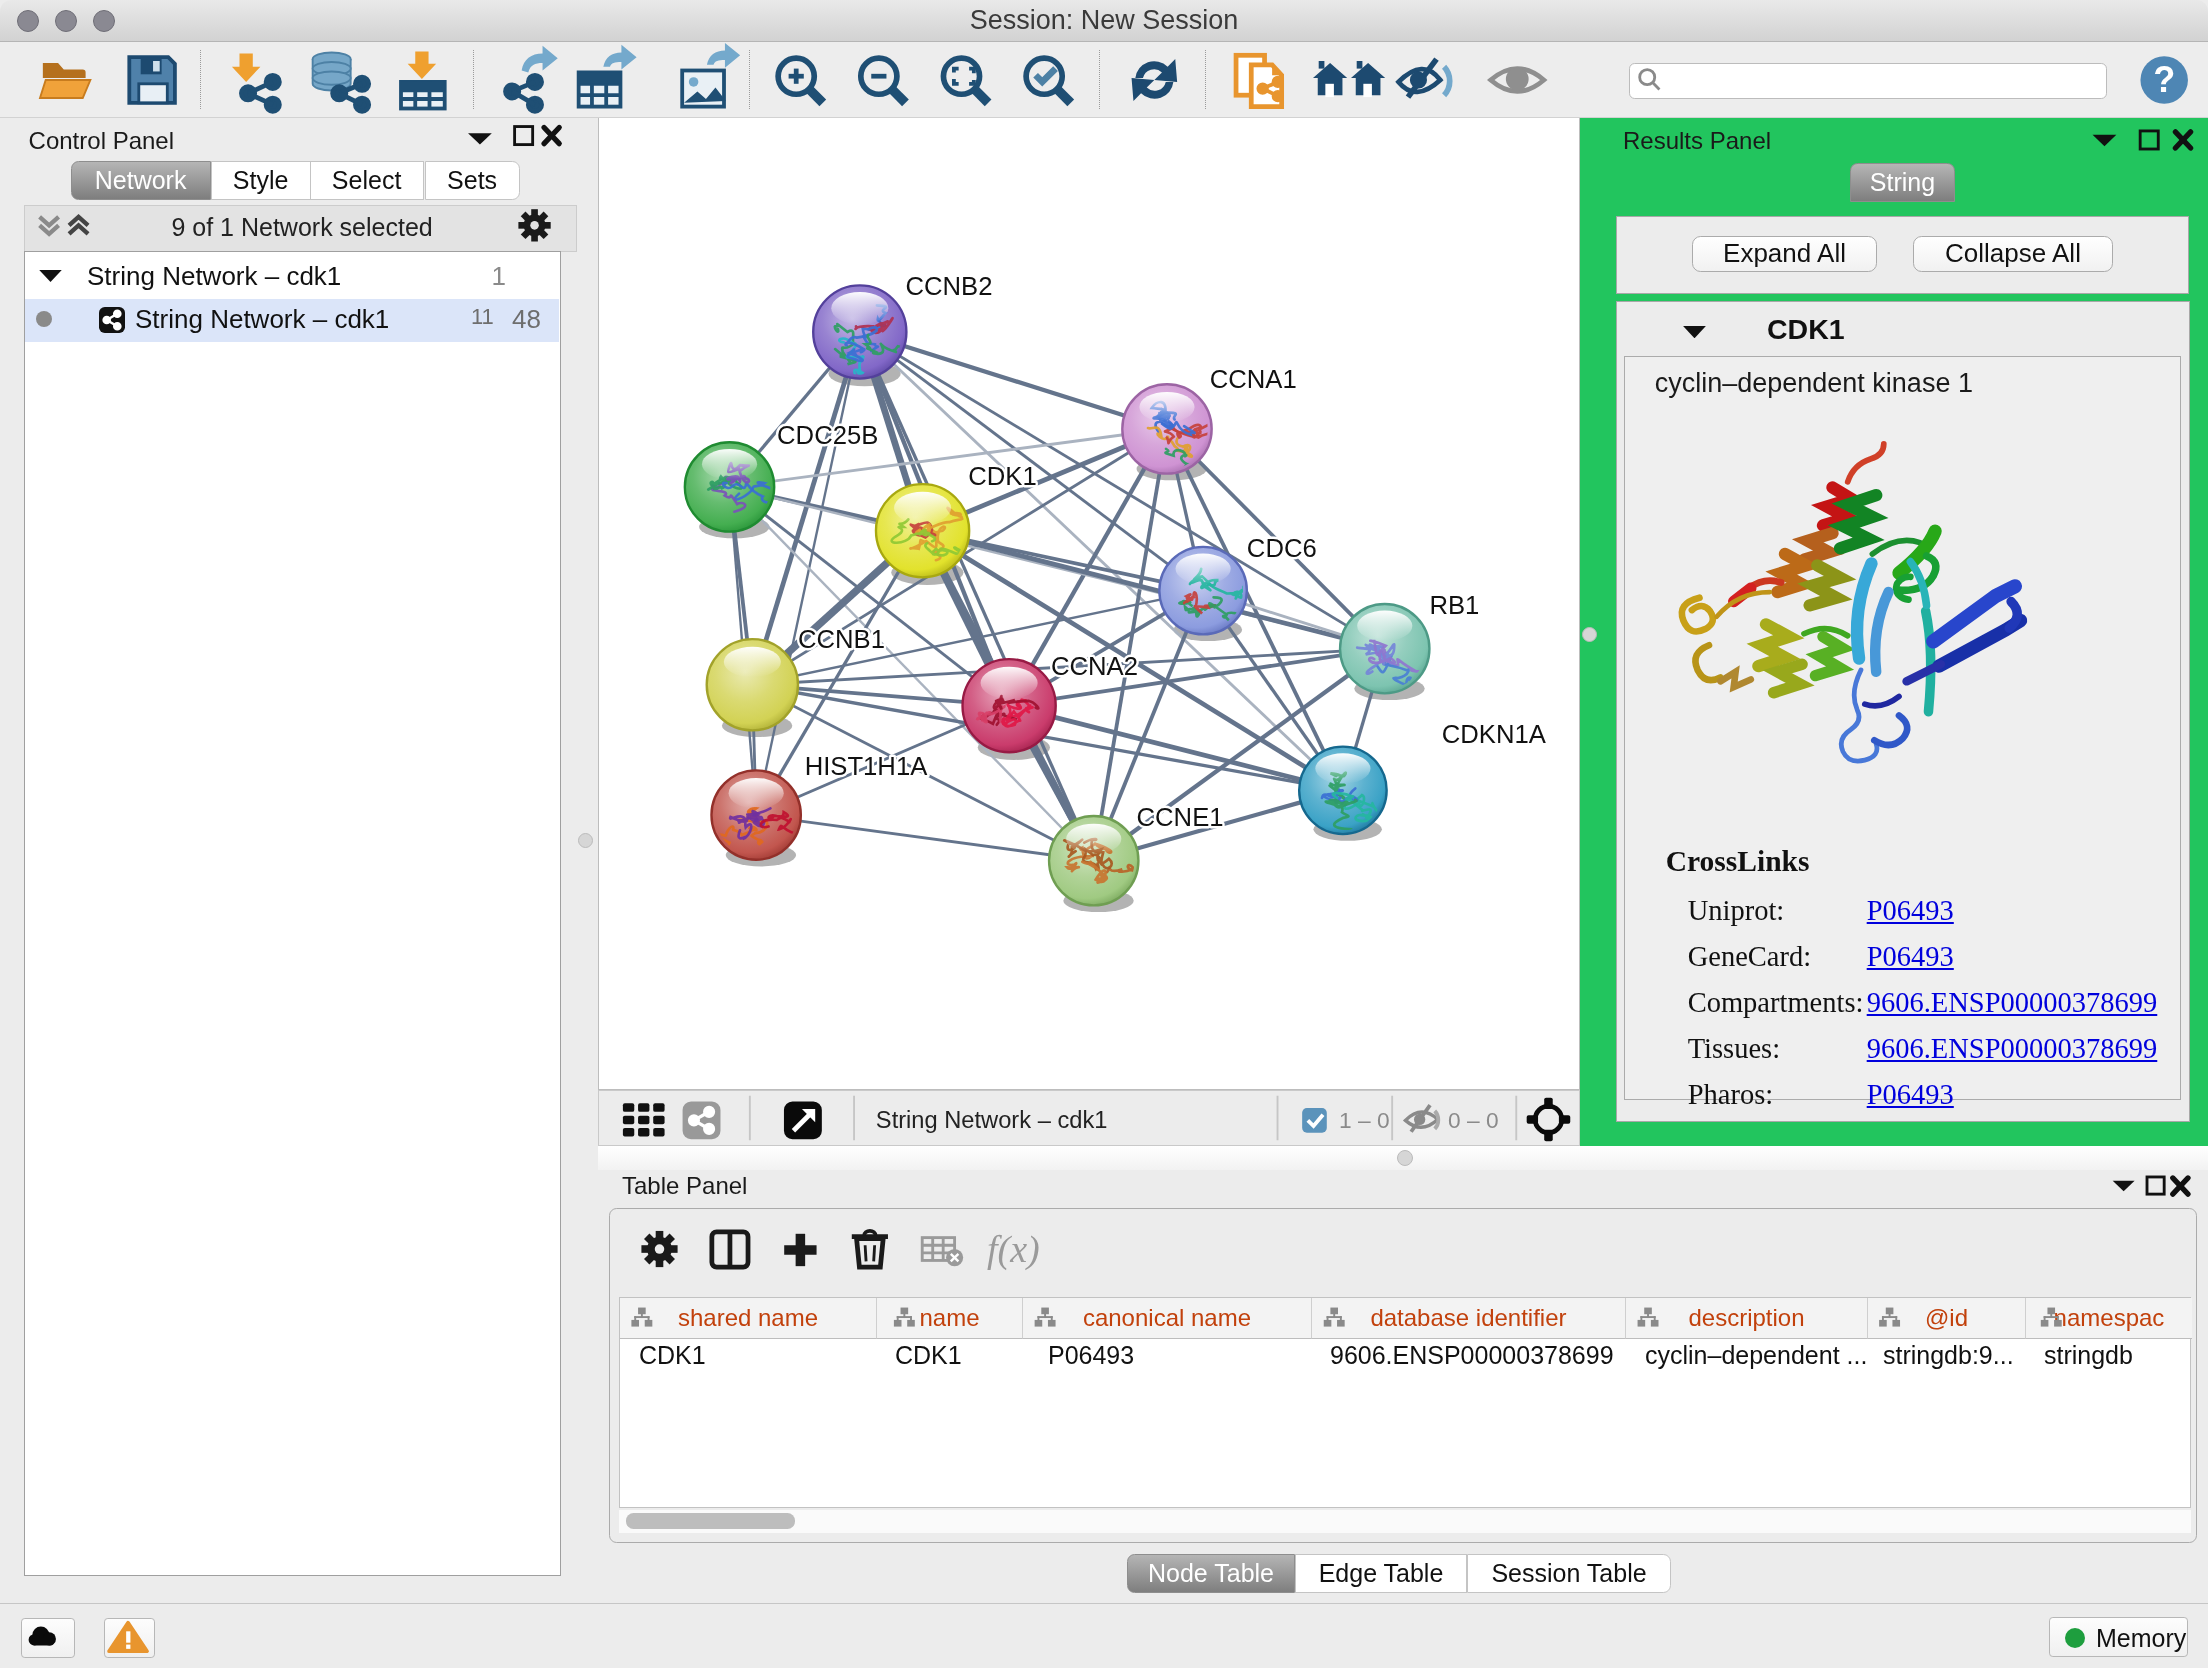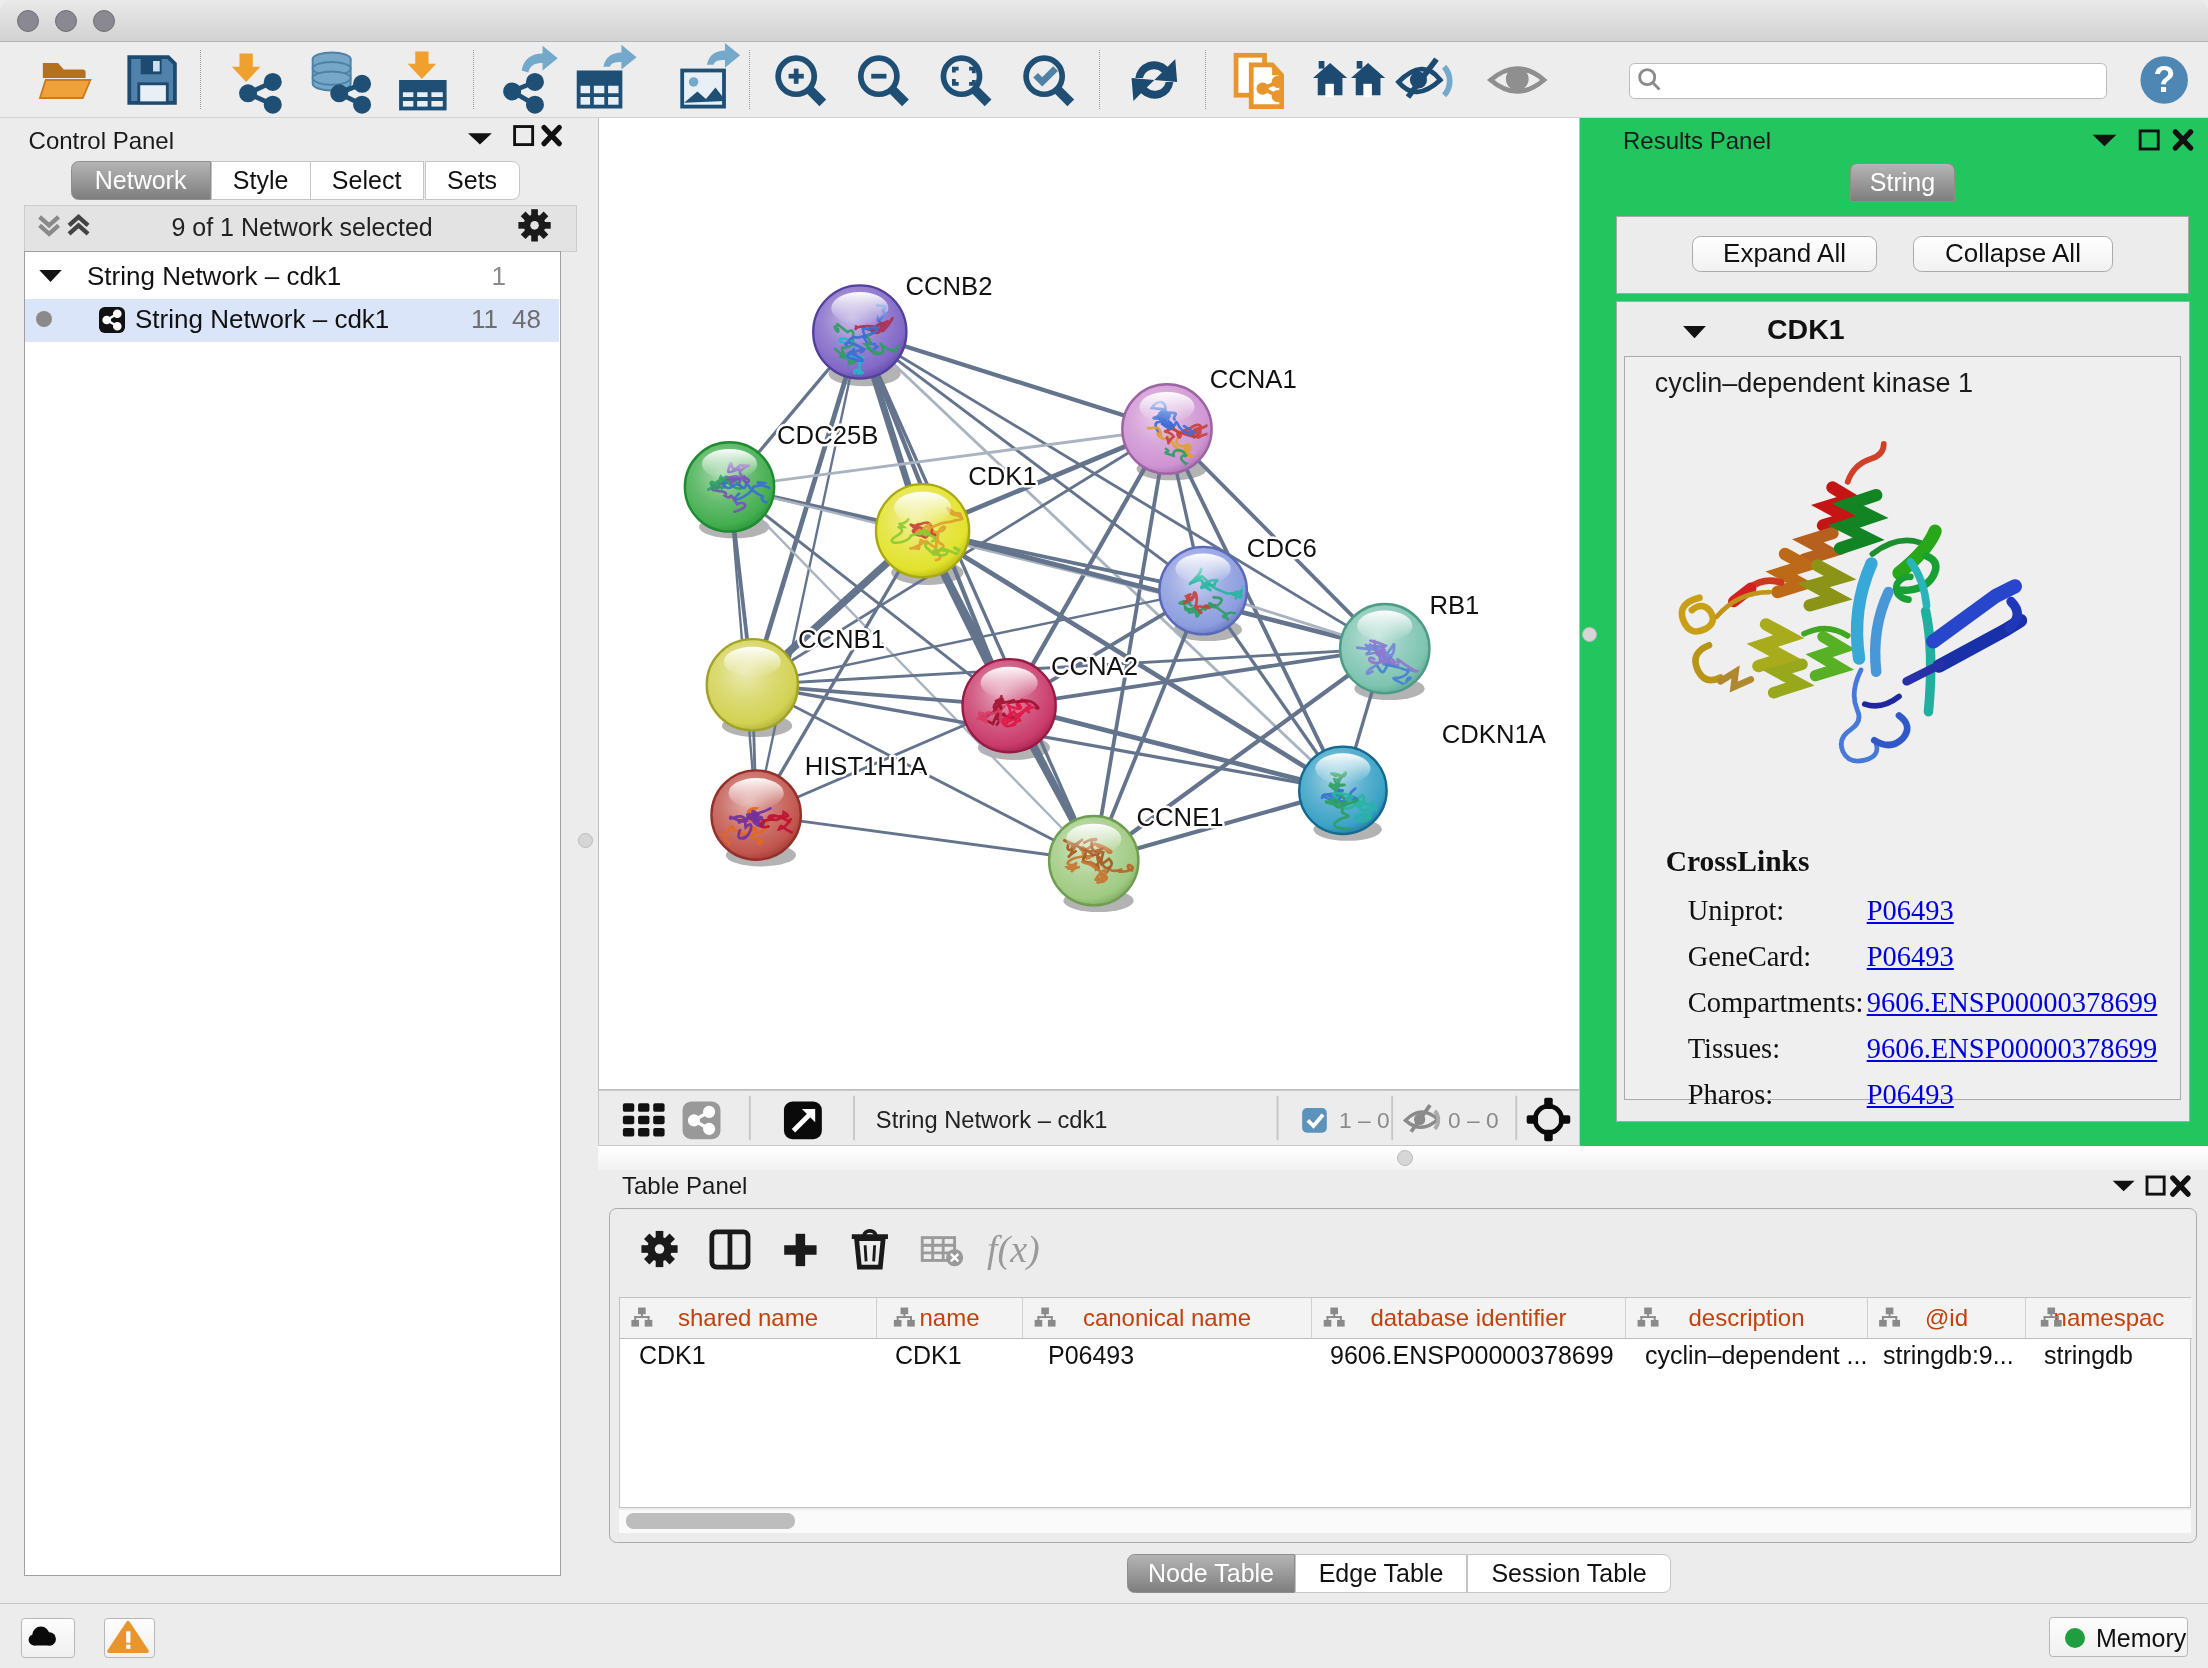--- a/index.html
+++ b/index.html
@@ -54,20 +54,21 @@
 .serif { font-family:"Liberation Serif", serif;margin-top:36px; }
 a.lnk { color:#0000dd; text-decoration:underline; }
 </style>
 </head>
 <body>
 
 <div id="titlebar">
   <div class="tl" style="left:17px;"></div>
   <div class="tl" style="left:55px;"></div>
   <div class="tl" style="left:93px;"></div>
+  <div id="title">Session: New Session</div>
 </div>
 
 <div id="toolbar">
   <div id="tbicons">
       <svg width="2208" height="76" style="position:absolute;left:0;top:0;" viewBox="0 0 2322 80">
 
   <g transform="translate(68,40)">
     <path d="M-24,-18 h16 l6,7 h20 a3,3 0 0 1 3,3 v6 h-45 z" fill="#b5701d"></path>
     <path d="M-21,0 h47 l-8,19 h-45 z" fill="#f0a23a" stroke="#c87c1e" stroke-width="2"></path>
   </g>
@@ -290,21 +291,21 @@
       <rect x="0" y="0" width="27" height="27" rx="6" fill="#111"></rect>
       <g stroke="#fff" stroke-width="2.6" fill="#fff">
         <circle cx="8" cy="13.5" r="3.2"></circle>
           <circle cx="19" cy="7" r="3.2"></circle>
           <circle cx="19" cy="20" r="3.2"></circle>
         <line x1="8" y1="13.5" x2="19" y2="7"></line>
           <line x1="8" y1="13.5" x2="19" y2="20"></line>
       </g>
     </svg>
     <span class="abs" style="left:110px; top:4.8px; font-size:26px; color:#111;">String Network – cdk1</span>
-    <span class="abs" style="left:446px; top:4.8px; font-size:26px; color:#6e6e6e;">11</span>
+    <span class="abs" style="left:446px; top:4.8px; font-size:22px; color:#6e6e6e;">11</span>
     <span class="abs" style="left:487px; top:4.8px; font-size:26px; color:#6e6e6e;">48</span>
   </div>
 </div>
 
 <div id="netview">
     <svg width="980" height="970" style="position:absolute;left:0;top:0;" viewBox="0 0 1030 1020">
 <defs>
 <radialGradient id="g0" cx="0.42" cy="0.36" r="0.72">
 <stop offset="0" stop-color="#c6bbe6"></stop>
 <stop offset="0.45" stop-color="#9883d1"></stop>

